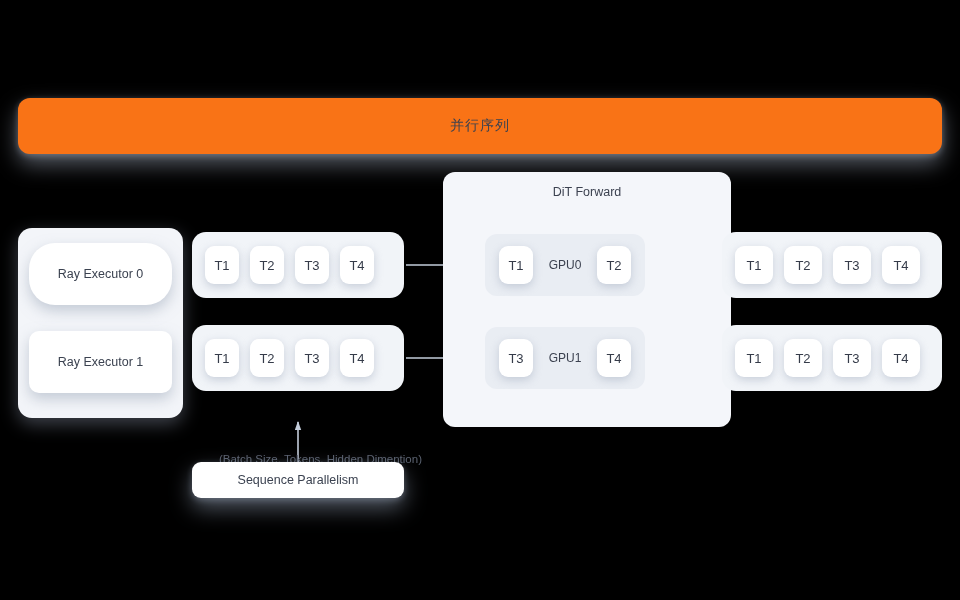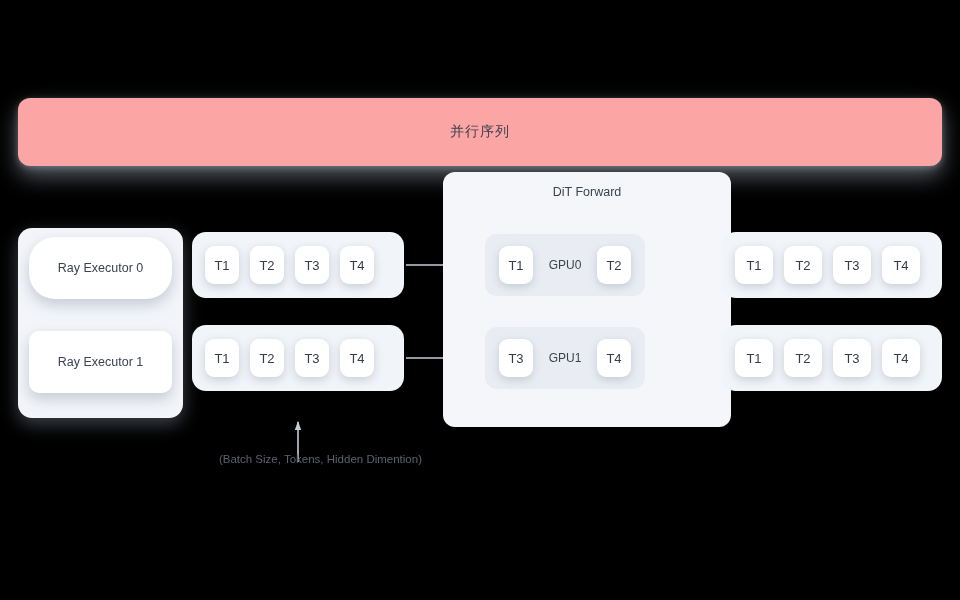--- a/index.html
+++ b/index.html
@@ -20,22 +20,22 @@
     width: 960px;
     height: 600px;
   }
 
   
   .banner {
     position: absolute;
     left: 18px;
     top: 98px;
     width: 924px;
-    height: 68px;
-    background: #fca5a5;
+    height: 56px;
+    background: #f97316;
     border-radius: 12px;
     box-shadow: 0 10px 22px rgba(160,170,185,0.55),
                 0 2px 6px rgba(150,160,175,0.45);
     display: flex;
     align-items: center;
     justify-content: center;
   }
   .banner-label {
     font-size: 14px;
     color: #3c4250;
@@ -58,21 +58,21 @@
     left: 11px;
     width: 143px;
     height: 62px;
     background: #ffffff;
     border-radius: 10px;
     box-shadow: 0 6px 14px rgba(150,162,180,0.50);
     display: flex;
     align-items: center;
     justify-content: center;
   }
-  .exec-box.r0 { top: 9px; border-radius: 26px; }
+  .exec-box.r0 { top: 15px; border-radius: 26px; }
   .exec-box.r1 { top: 103px; }
   .exec-label { font-size: 12.5px; color: #3b4250; }
 
   
   .token-group {
     position: absolute;
     background: #f1f4f8;
     border-radius: 14px;
     display: flex;
     align-items: center;
@@ -249,14 +249,17 @@
 
   <div class="token-group right row-b">
     <div class="chip">T1</div>
     <div class="chip">T2</div>
     <div class="chip">T3</div>
     <div class="chip">T4</div>
   </div>
 
   <div class="dim-note">(Batch Size, Tokens, Hidden Dimention)</div>
 
+  <div class="sp-box">
+    <span class="sp-label">Sequence Parallelism</span>
+  </div>
 
 </div>
 
 </body></html>

